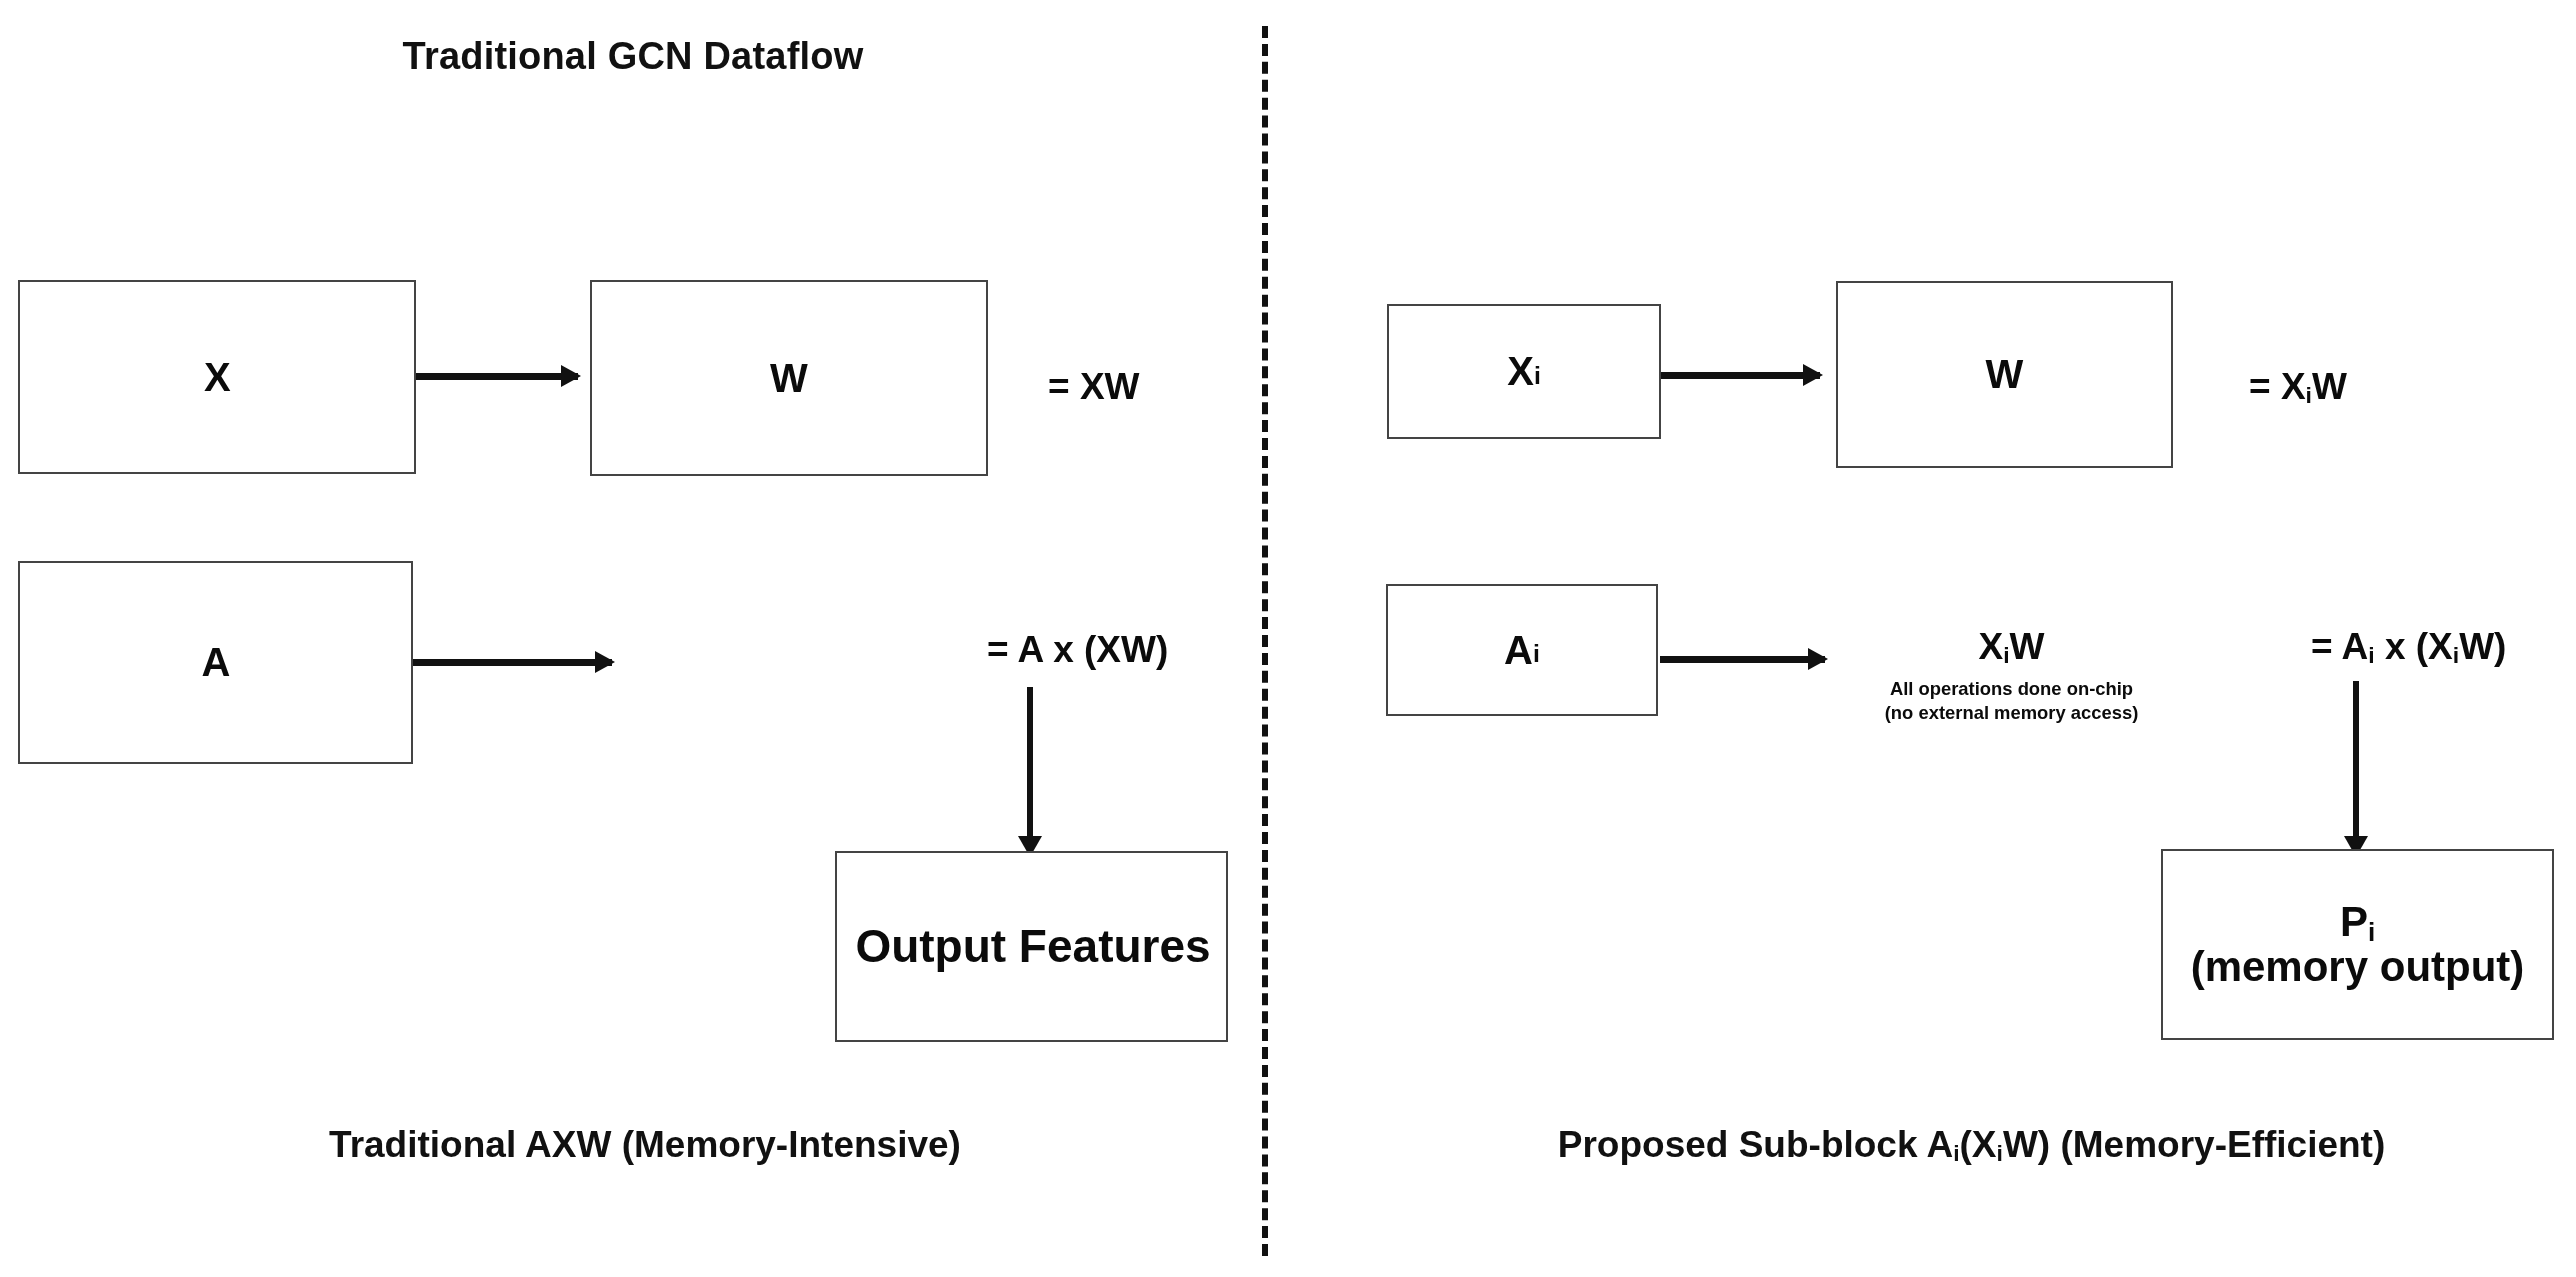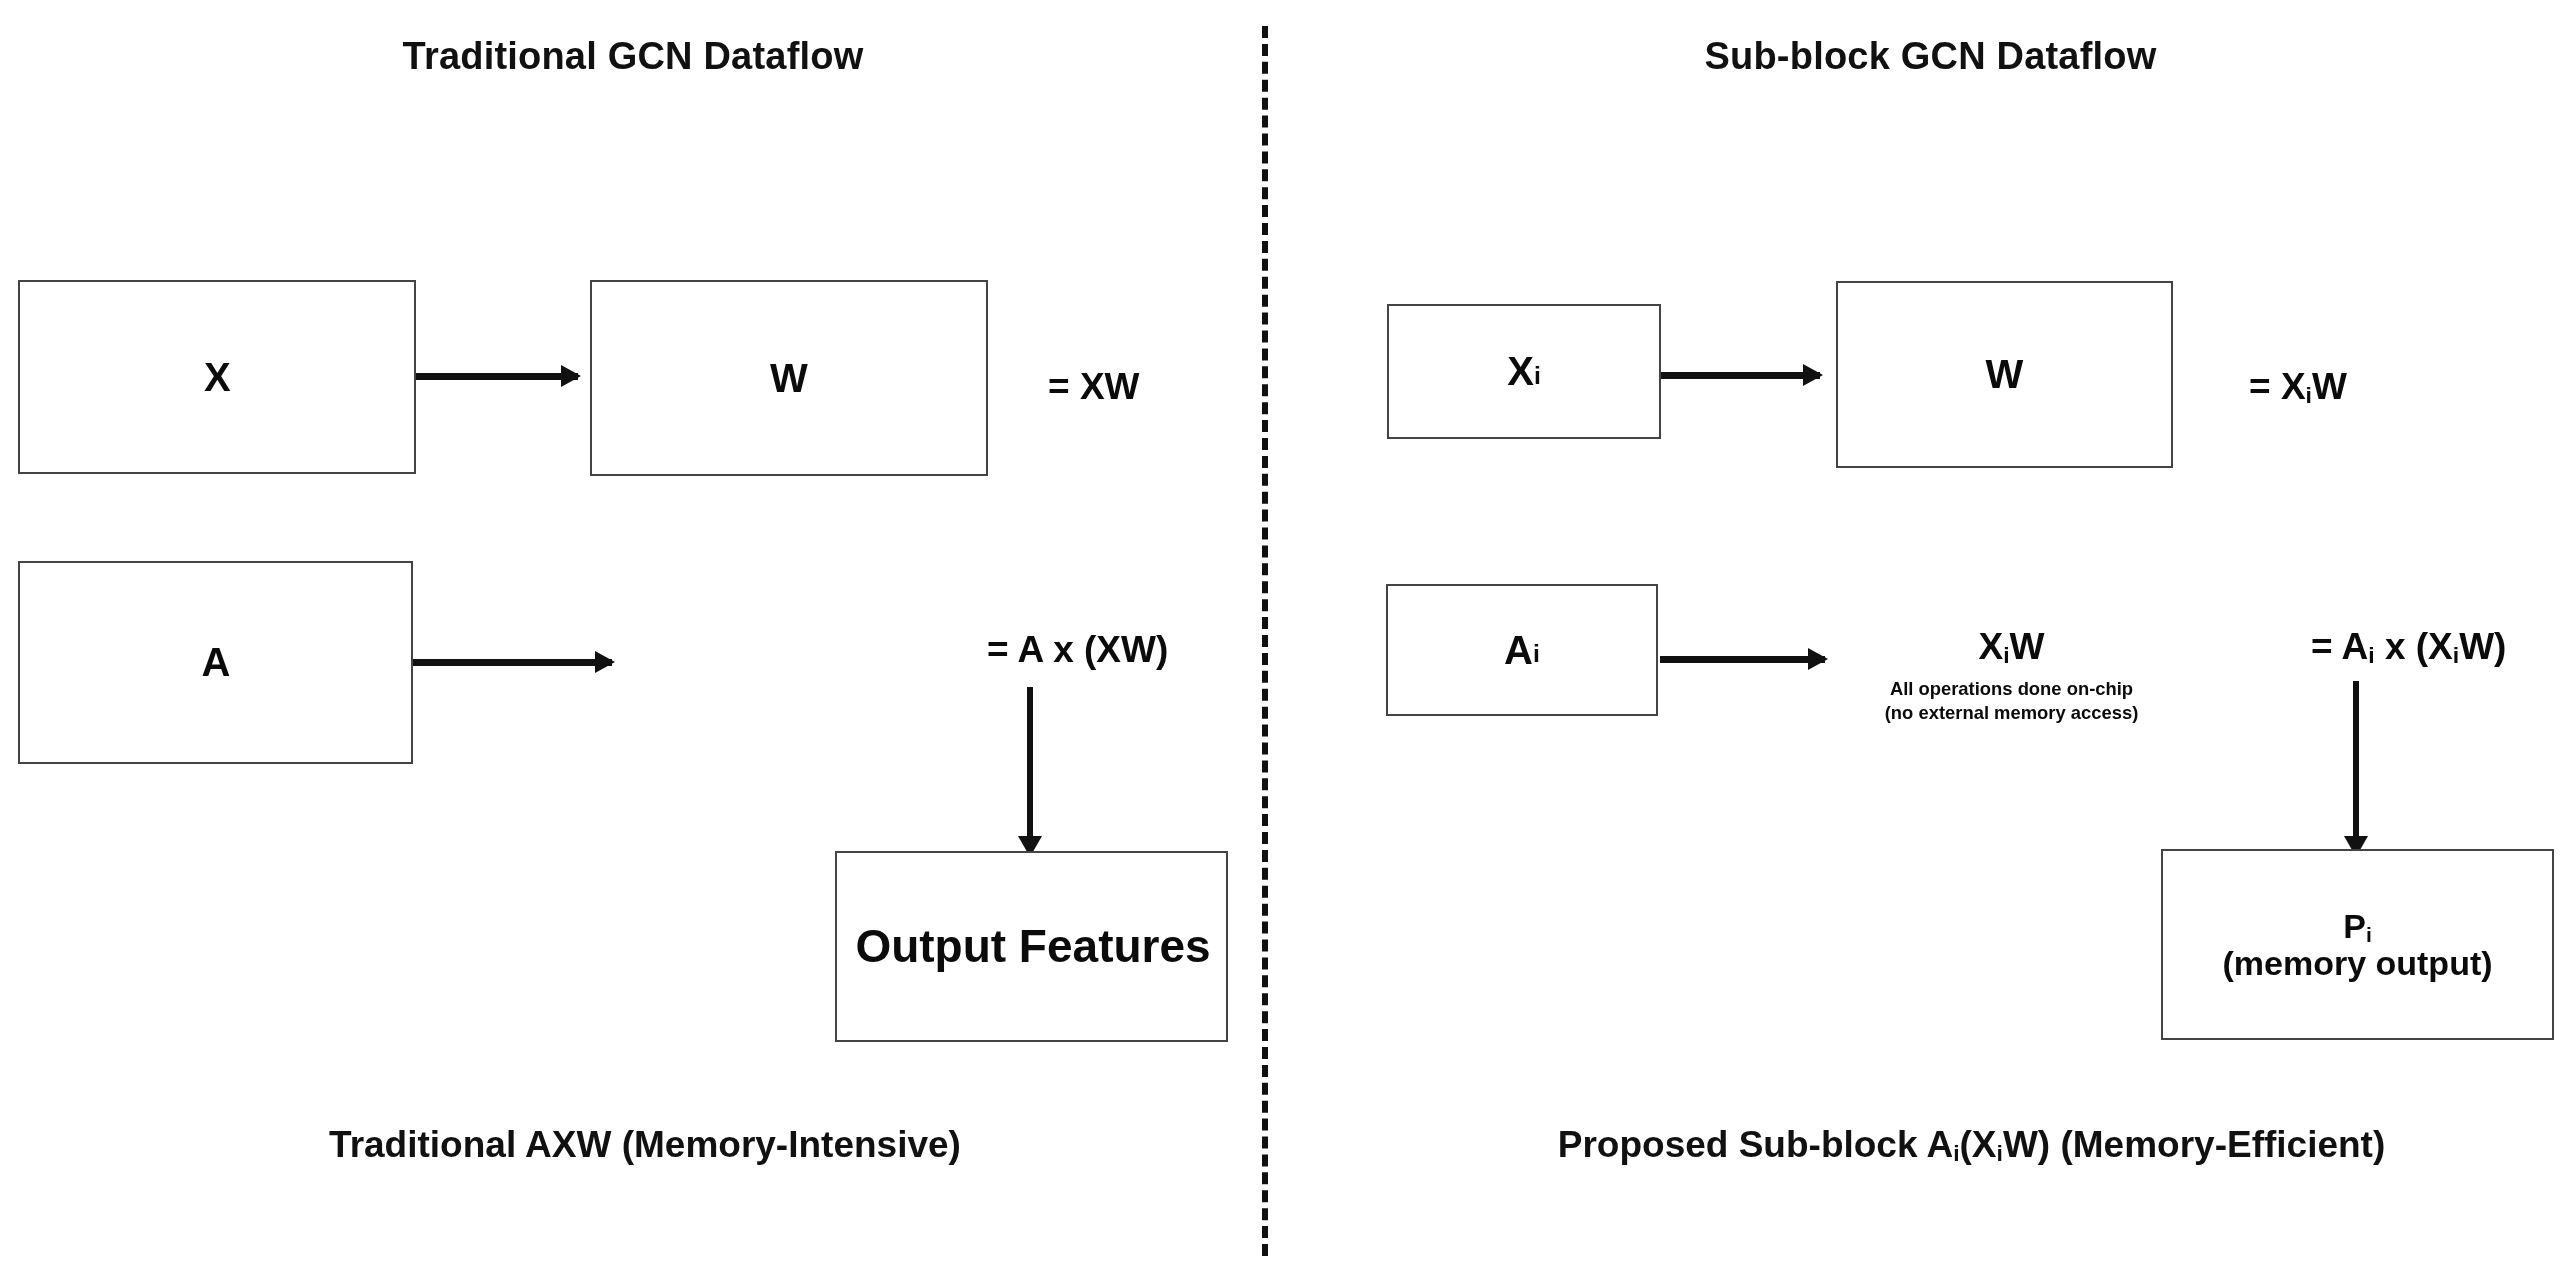--- a/index.html
+++ b/index.html
@@ -82,21 +82,21 @@
     white-space: nowrap;
     transform: translateX(1.5px);
   }
 
   
   #box-xi { left: 1387px; top: 304px; width: 274px; height: 135px; }
   #box-w2 { left: 1836px; top: 281px; width: 337px; height: 187px; }
   #box-ai { left: 1386px; top: 584px; width: 272px; height: 132px; }
   #box-pi {
     left: 2161px; top: 849px; width: 393px; height: 191px;
-    font-size: 34px; flex-direction: column;
+    font-size: 42px; flex-direction: column;
   }
 
   
   .h-arrow {
     position: absolute;
     height: 6.9px;
     background: #111111;
   }
   .h-arrow::after {
     content: "";
@@ -175,21 +175,20 @@
     bottom: -0.18em;
   }
 </style>
 </head>
 <body>
 
 <div id="canvas">
 
   <div class="panel-title" id="title-left">Traditional GCN Dataflow</div>
 
-  <div class="panel-title" id="title-right">Sub-block GCN Dataflow</div>
 
   <div id="divider"></div>
 
   <div class="box matrix-label" id="box-x">X</div>
 
   <div class="h-arrow" id="arrow-x-w"></div>
 
   <div class="box matrix-label" id="box-w">W</div>
 
   <div class="result-label" id="res-xw">= XW</div>

